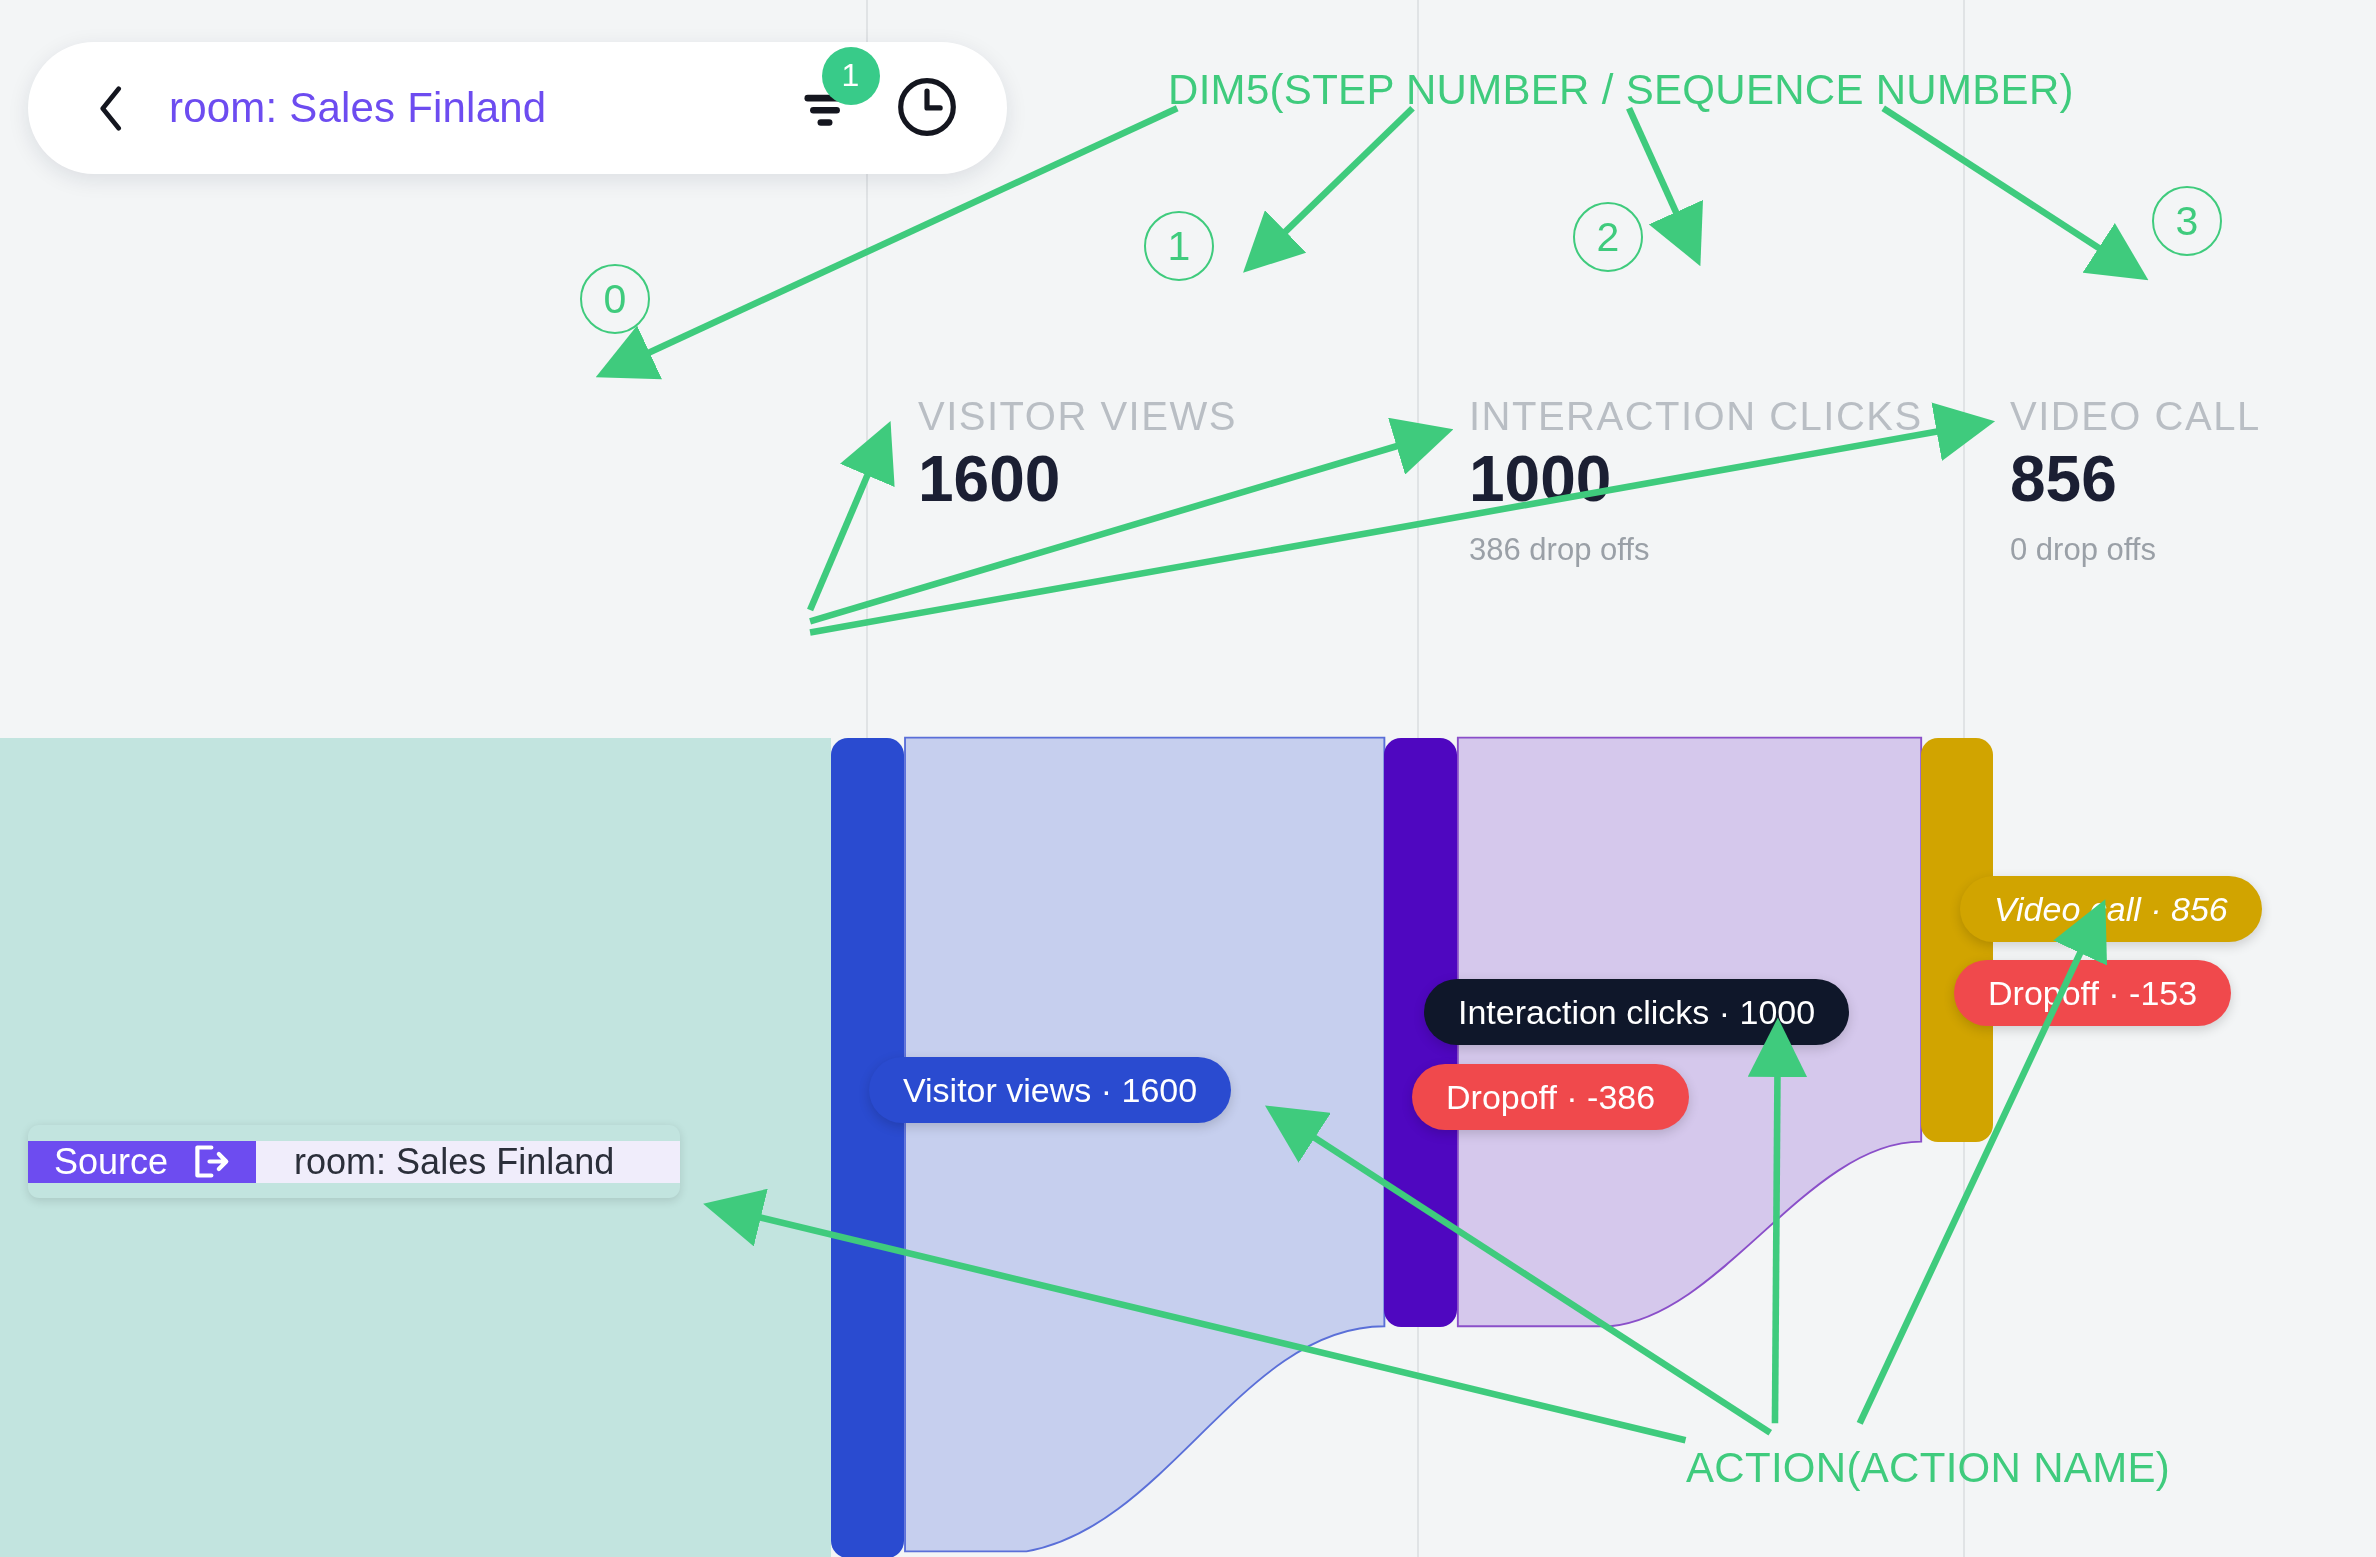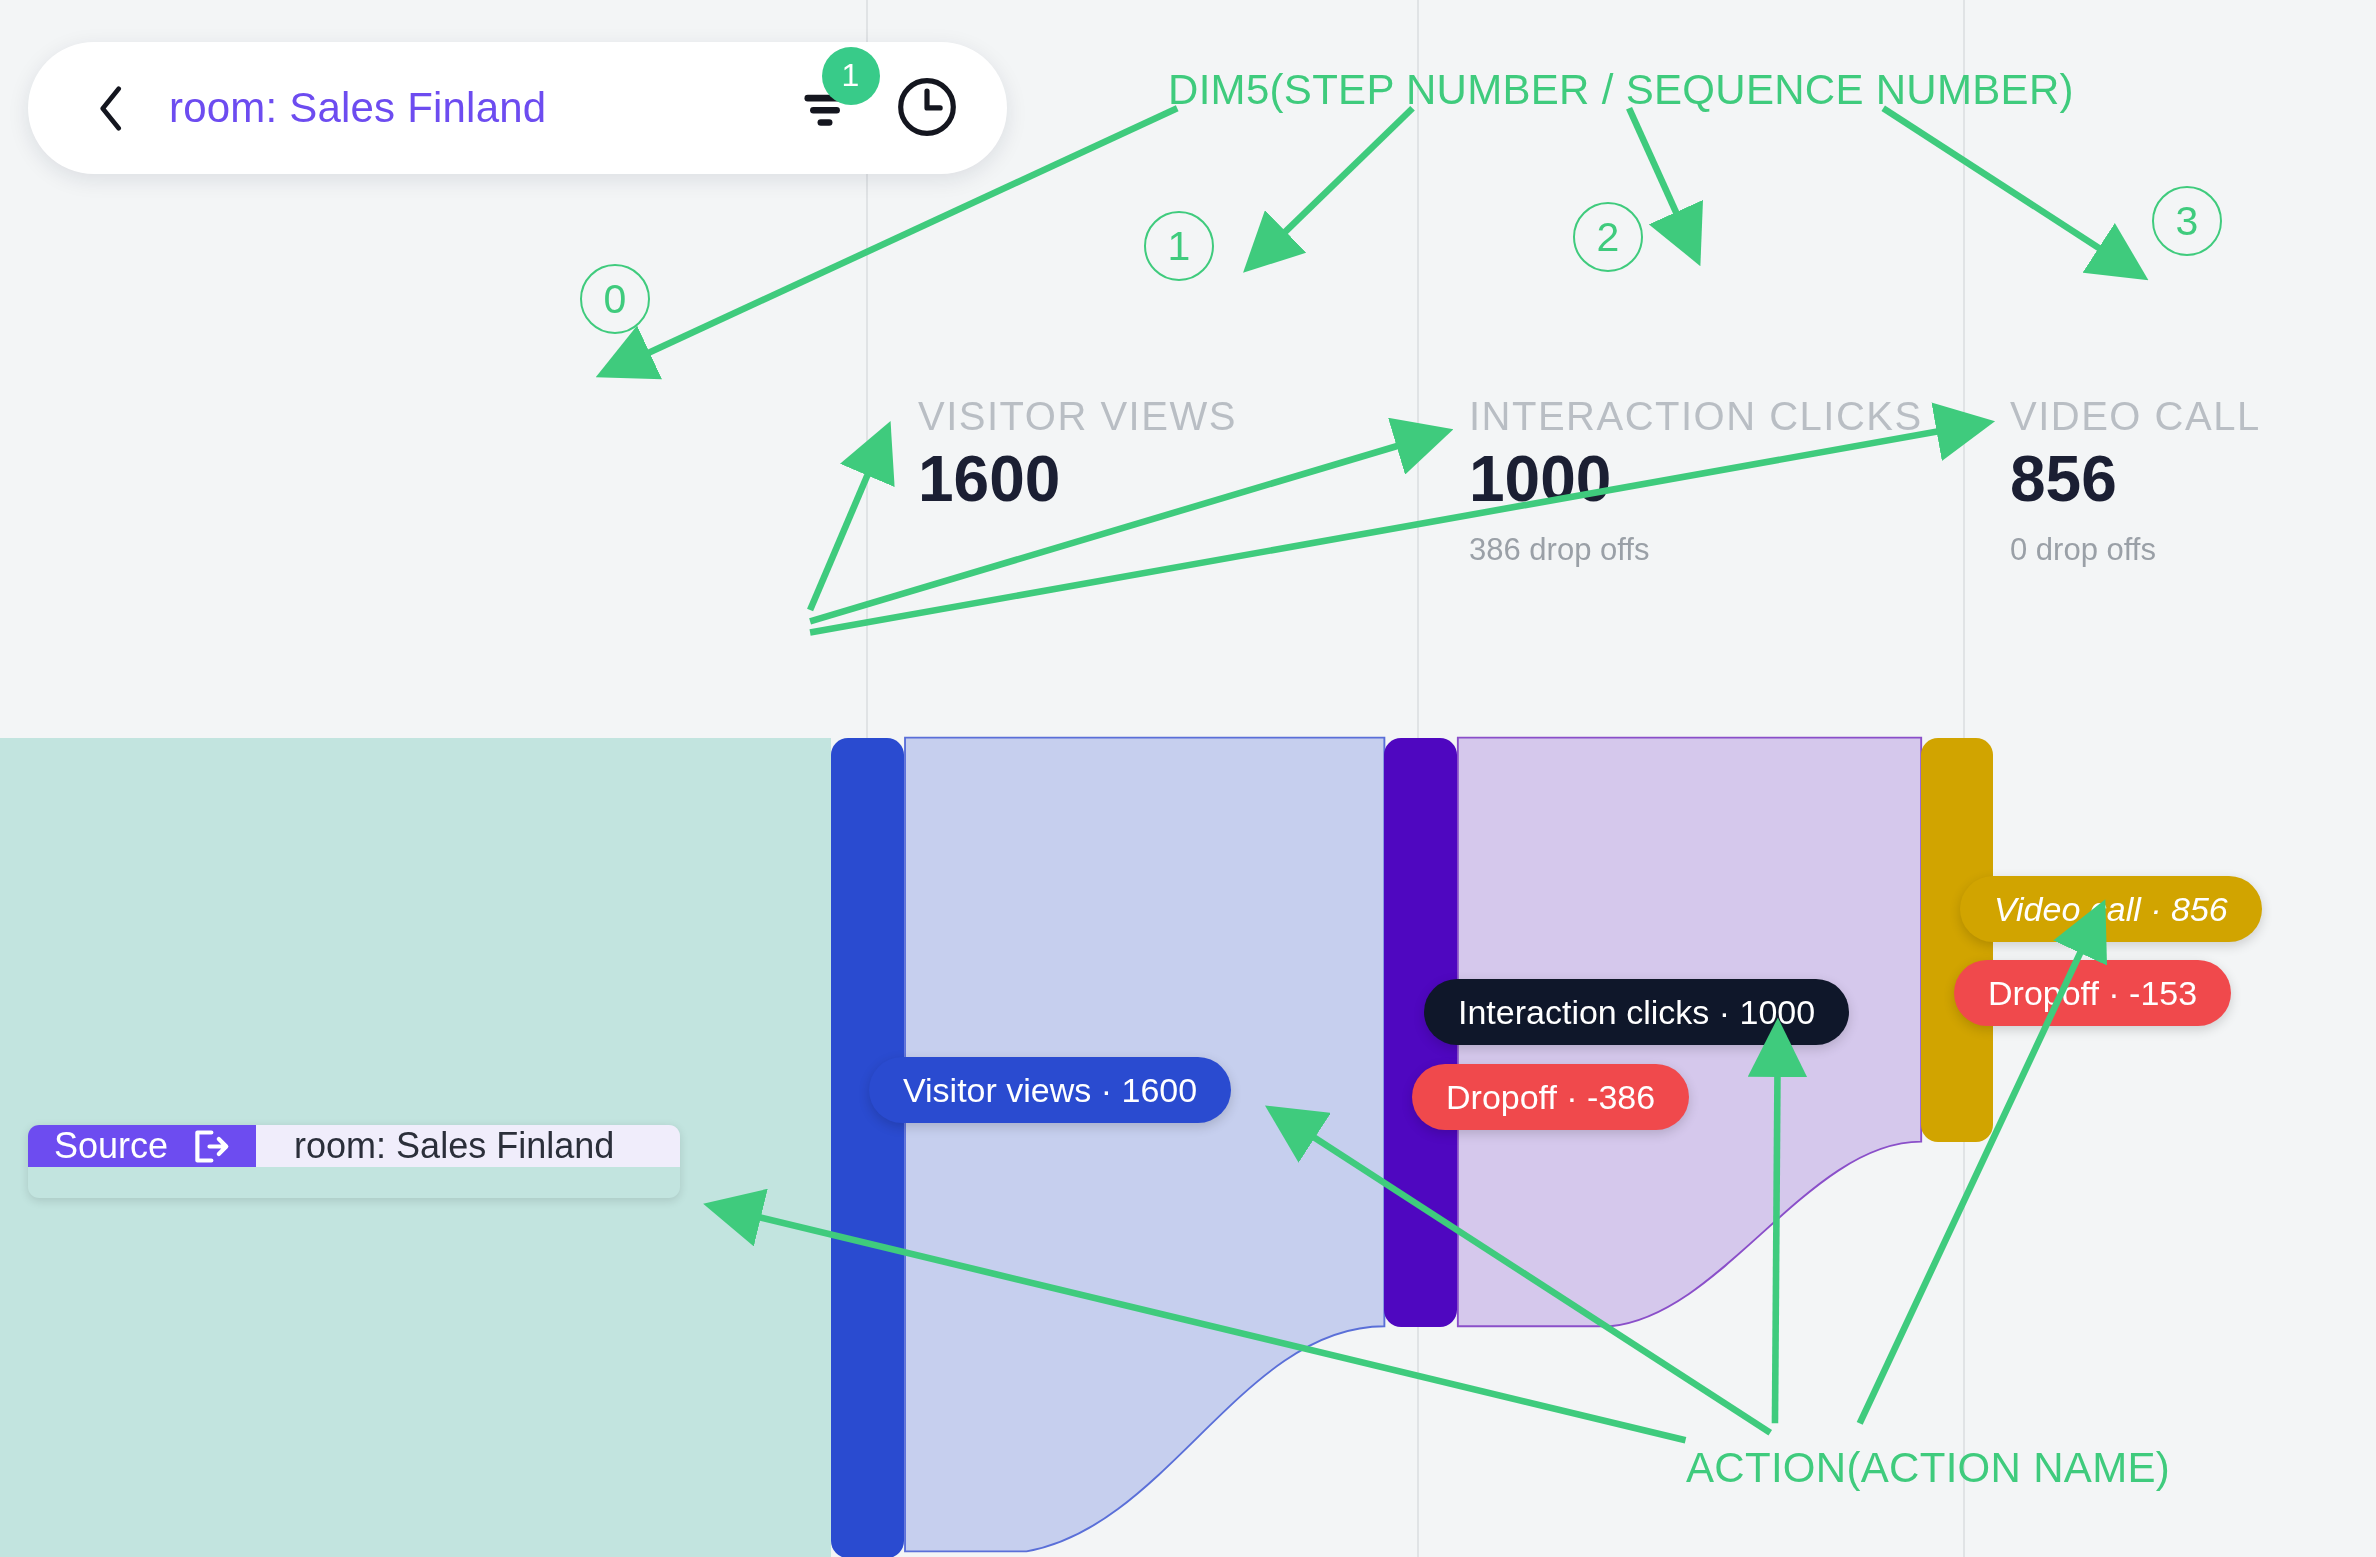--- a/index.html
+++ b/index.html
@@ -135,21 +135,21 @@
   #pill-drop1       { left: 1412px; top: 1064px; background: #f0494c; }
   #pill-video       { left: 1960px; top: 876px;  background: #d1a400; font-style: italic; }
   #pill-drop2       { left: 1954px; top: 960px; background: #f0494c; }
 
   
   #source-chip {
     position: absolute;
     left: 28px; top: 1125px;
     height: 73px;
     display: flex;
-    align-items: flex-start;
+    align-items: center;
     border-radius: 11.3px;
     overflow: hidden;
     box-shadow: 0 2.8px 9.4px rgba(0,0,0,.12);
     cursor: pointer;
     z-index: 20;
   }
   #source-chip-left {
     background: #6d4cf0;
     color: #fff;
     font-size: 36px;

